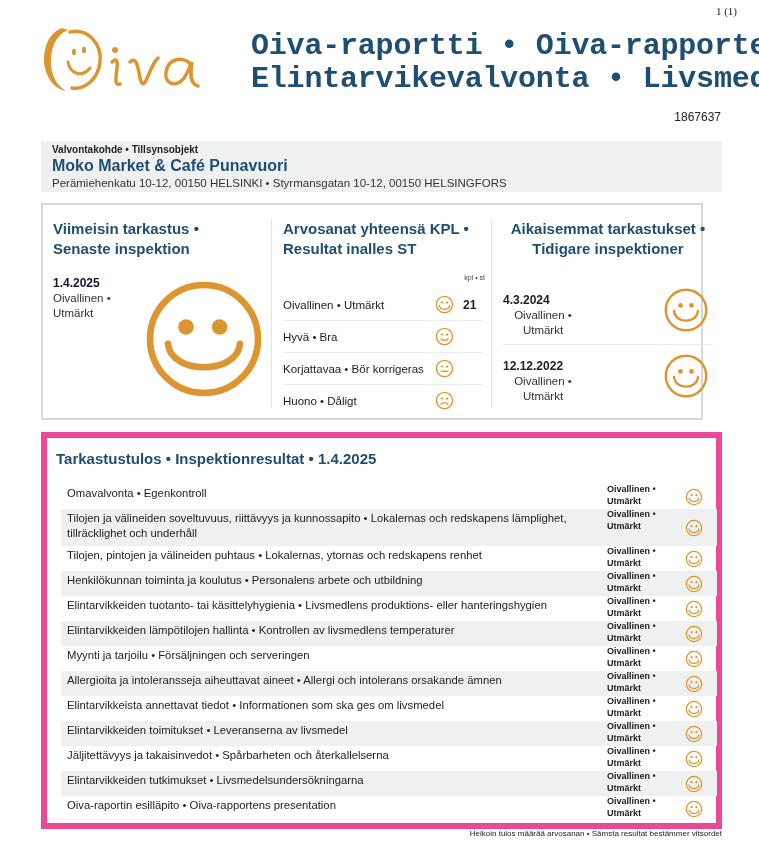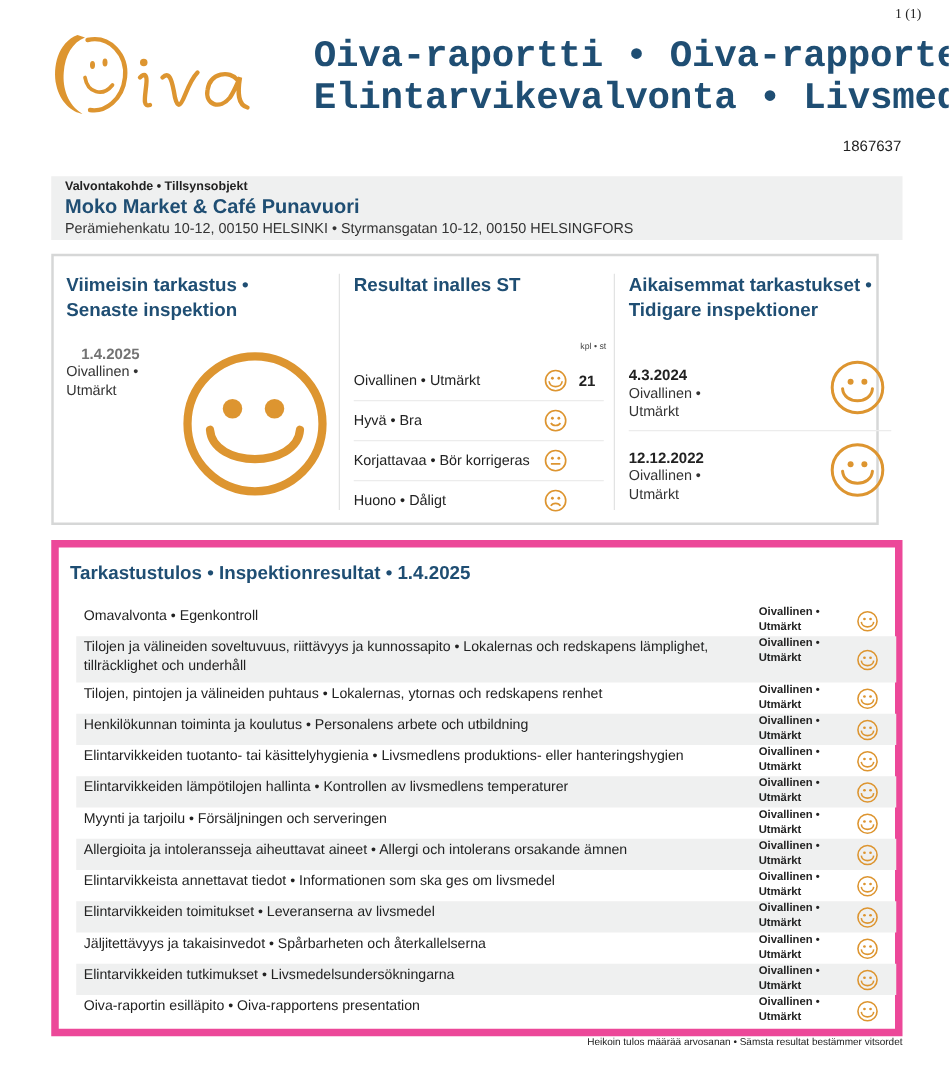--- a/index.html
+++ b/index.html
@@ -18,25 +18,25 @@
 
   .target-box { position: absolute; left: 41px; top: 141px; width: 681px; height: 51px; background: #eff0f0; padding: 3px 0 0 11px; }
   .target-label { font-size: 10px; font-weight: bold; color: #222; line-height: 12px; }
   .target-name { font-size: 16px; font-weight: bold; color: #1f4e73; line-height: 19px; }
   .target-address { font-size: 11.5px; color: #333; line-height: 16px; }
 
   .summary-panel { position: absolute; left: 41px; top: 203px; width: 662px; height: 217px; border: 2px solid #d6d7d7; background: #fff; }
   .col { position: absolute; top: 14px; bottom: 10px; }
   .col-latest { left: 10px; width: 216px; }
   .col-grades { left: 240px; width: 206px; }
-  .col-prev { left: 460px; width: 210px; }
+  .col-prev { left: 460px; width: 210px; text-align: center; }
   .vsep { position: absolute; top: 14px; bottom: 10px; width: 1px; background: #e2e3e3; }
   .col-title { font-size: 15px; font-weight: bold; color: #1f4e73; line-height: 20px; }
 
-  .latest-date { position: absolute; top: 57px; left: 12px; font-size: 12px; font-weight: bold; color: #737373; }
+  .latest-date { position: absolute; top: 57px; left: 0; font-size: 12px; font-weight: bold; color: #0f172a; }
   .latest-grade { position: absolute; top: 72px; left: 0; font-size: 11.5px; color: #333; line-height: 15px; width: 80px; }
   .latest-smiley { position: absolute; left: 91px; top: 60px; width: 120px; height: 120px; }
 
   .kpl-label { position: absolute; right: 4px; top: 55px; font-size: 7px; color: #444; }
   .grade-rows { position: absolute; left: 0; top: 70px; width: 200px; }
   .grade-row { height: 32px; border-bottom: 1px solid #ececec; display: flex; align-items: center; position: relative; }
   .grade-row:last-child { border-bottom: none; }
   .grade-label { font-size: 11.5px; color: #222; flex: 1; white-space: nowrap; }
   .grade-icon { width: 19px; height: 19px; position: absolute; left: 152px; top: 6px; }
   .grade-count { position: absolute; left: 180px; font-size: 12px; font-weight: bold; color: #222; }
@@ -116,20 +116,21 @@
       <circle cx="35" cy="40" r="6.5" fill="#dd9530"></circle>
       <circle cx="63" cy="40" r="6.5" fill="#dd9530"></circle>
       <path d="M20 54 C22 80 78 80 80 54" fill="none" stroke="#dd9530" stroke-width="5.5" stroke-linecap="round"></path>
     </svg>
   </div>
 
   <div class="vsep" style="left:228px"></div>
 
   <div class="col col-grades">
     <div class="col-title">
+      <div>Arvosanat yhteensä KPL •</div>
       <div>Resultat inalles ST</div>
     </div>
     <div class="kpl-label">kpl • st</div>
     <div class="grade-rows">
       <div class="grade-row">
         <span class="grade-label">Oivallinen • Utmärkt</span>
         <svg class="grade-icon" viewBox="0 0 20 20">
           <circle cx="10" cy="10" r="8.5" fill="none" stroke="#dd9530" stroke-width="1.4"></circle>
           <circle cx="7.3" cy="8" r="1.2" fill="#dd9530"></circle>
             <circle cx="12.7" cy="8" r="1.2" fill="#dd9530"></circle>

